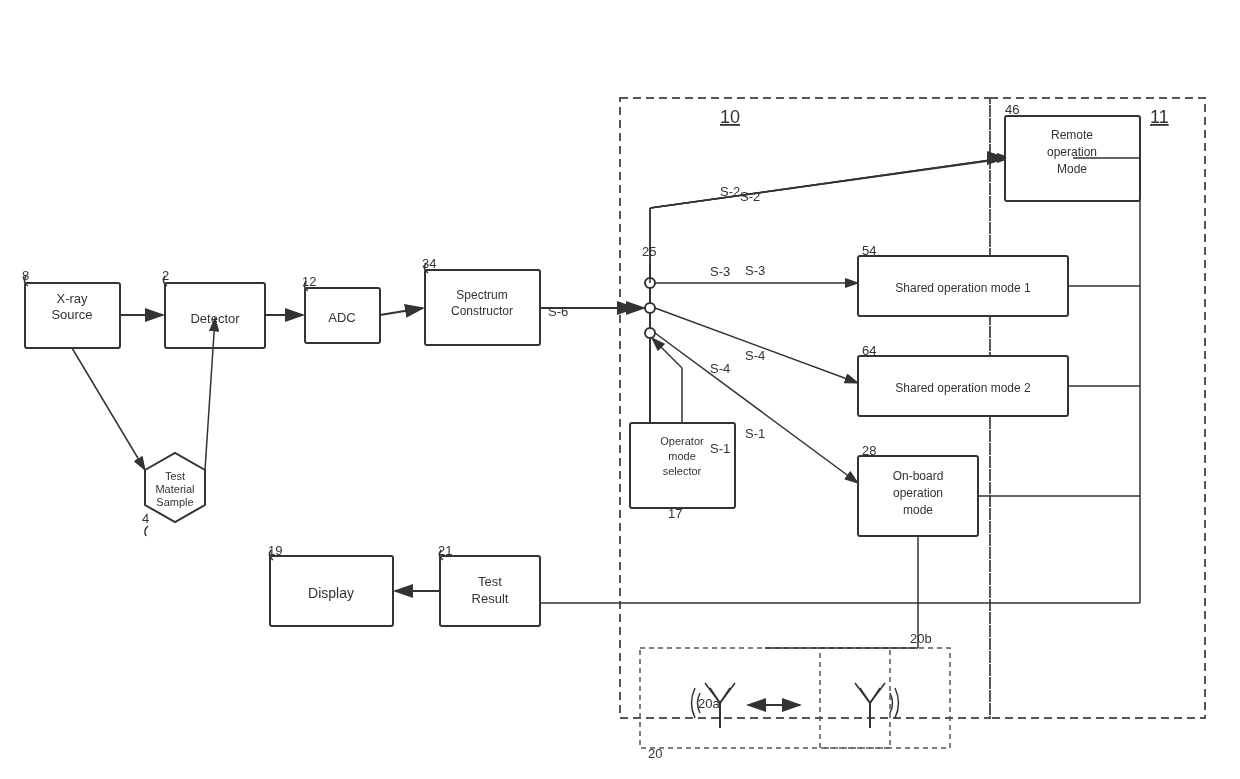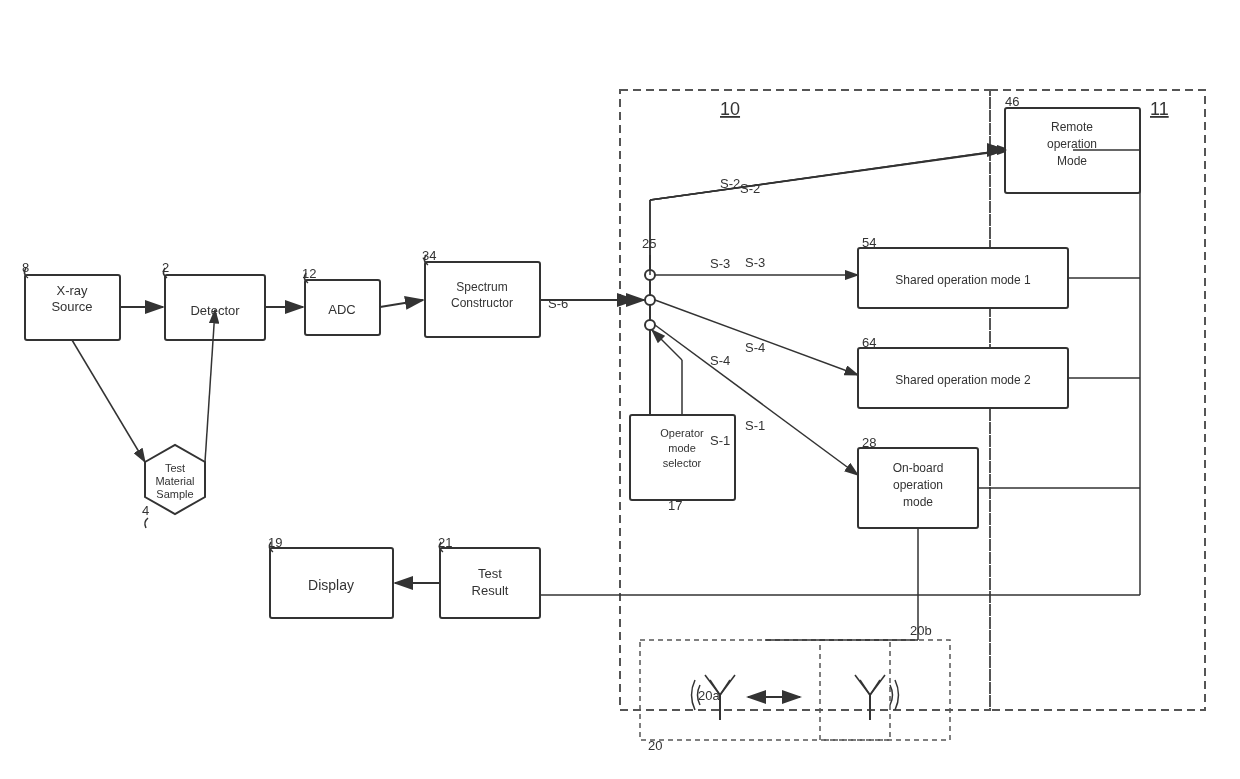--- a/index.html
+++ b/index.html
@@ -6,21 +6,21 @@
     body {
       background: #fff;
       font-family: Arial, sans-serif;
       width: 1240px;
       height: 779px;
       overflow: hidden;
       position: relative;
     }
     #diagram {
       position: absolute;
-      top: 0; left: 0;
+      top: 8px; left: 0;
       width: 1240px;
       height: 620px;
     }
     svg {
       width: 1240px;
       height: 779px;
     }
   </style>
 </head>
 <body>

